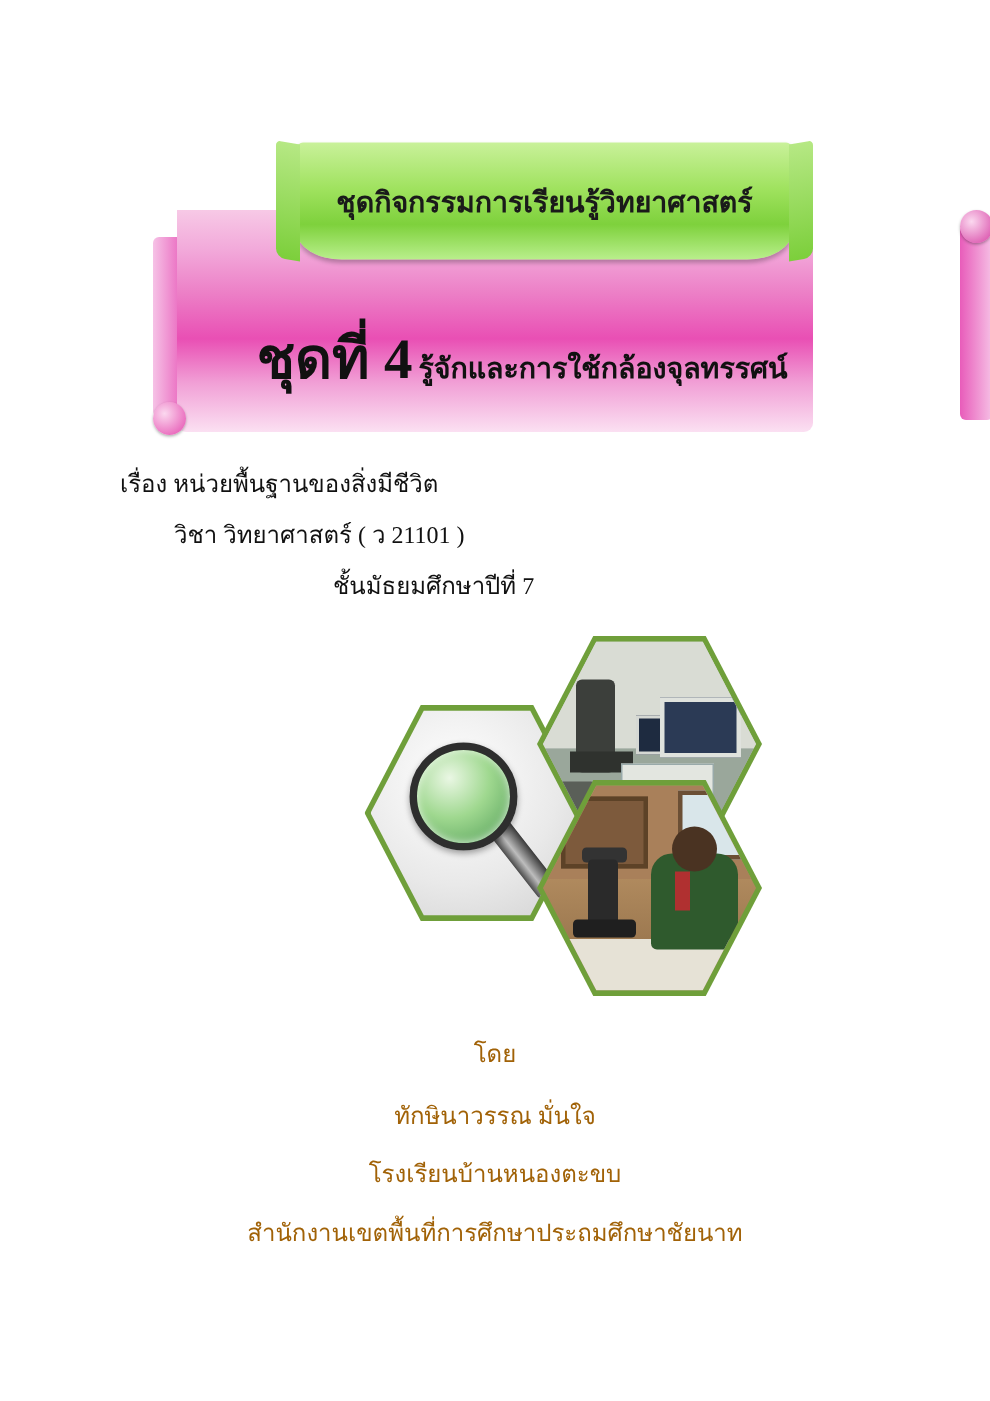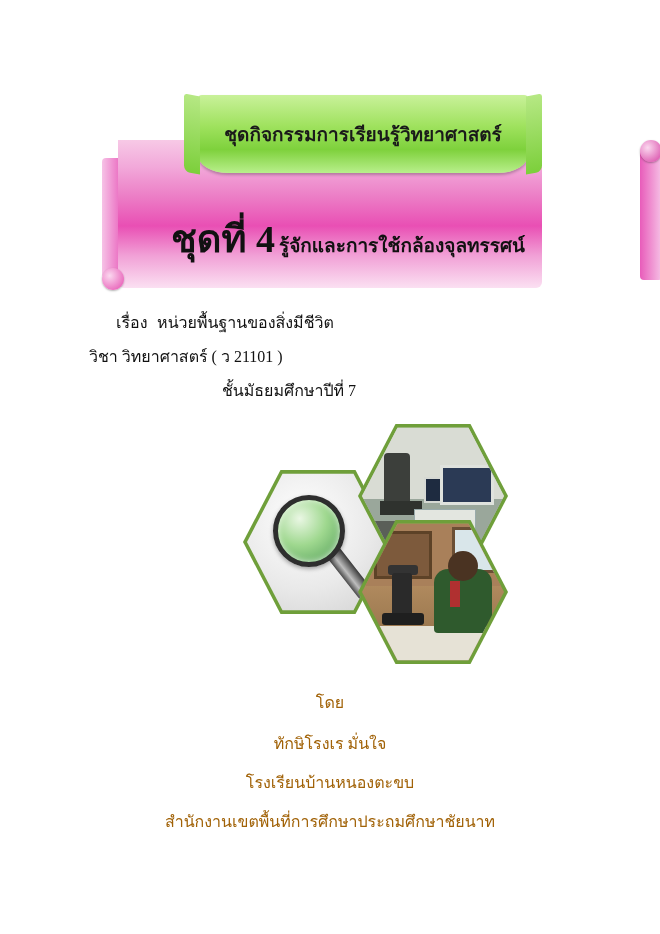--- a/index.html
+++ b/index.html
@@ -151,22 +151,22 @@
     top: 310px;
     width: 660px;
     font-family: "Liberation Serif", serif;
     color: #111;
   }
   .subject-line {
     font-size: 16px;
     white-space: nowrap;
     margin-bottom: 9px;
   }
-  .l1 { padding-left: 116px; font-family: Liberation Mono, monospace; }
-  .l2 { padding-left: 89px; }
+  .l1 { padding-left: 80px; }
+  .l2 { padding-left: 116px; }
   .l3 { padding-left: 222px; }
 
   
   .hex-area {
     position: absolute;
     left: 0;
     top: 425px;
     width: 660px;
     height: 225px;
   }
@@ -318,18 +318,18 @@
         <div class="st-micro-arm"></div>
         <div class="st-micro"></div>
         <div class="st-micro-base"></div>
       </div>
     </div>
 
   </div>
 
   <div class="author-block">
     <div class="by-label">โดย</div>
-    <div class="author-line">ทักษิโรงเร มั่นใจ</div>
+    <div class="author-line">ทักษินาวรรณ มั่นใจ</div>
     <div class="author-line">โรงเรียนบ้านหนองตะขบ</div>
     <div class="author-line">สำนักงานเขตพื้นที่การศึกษาประถมศึกษาชัยนาท</div>
   </div>
 
 </div>
 
 </body></html>

